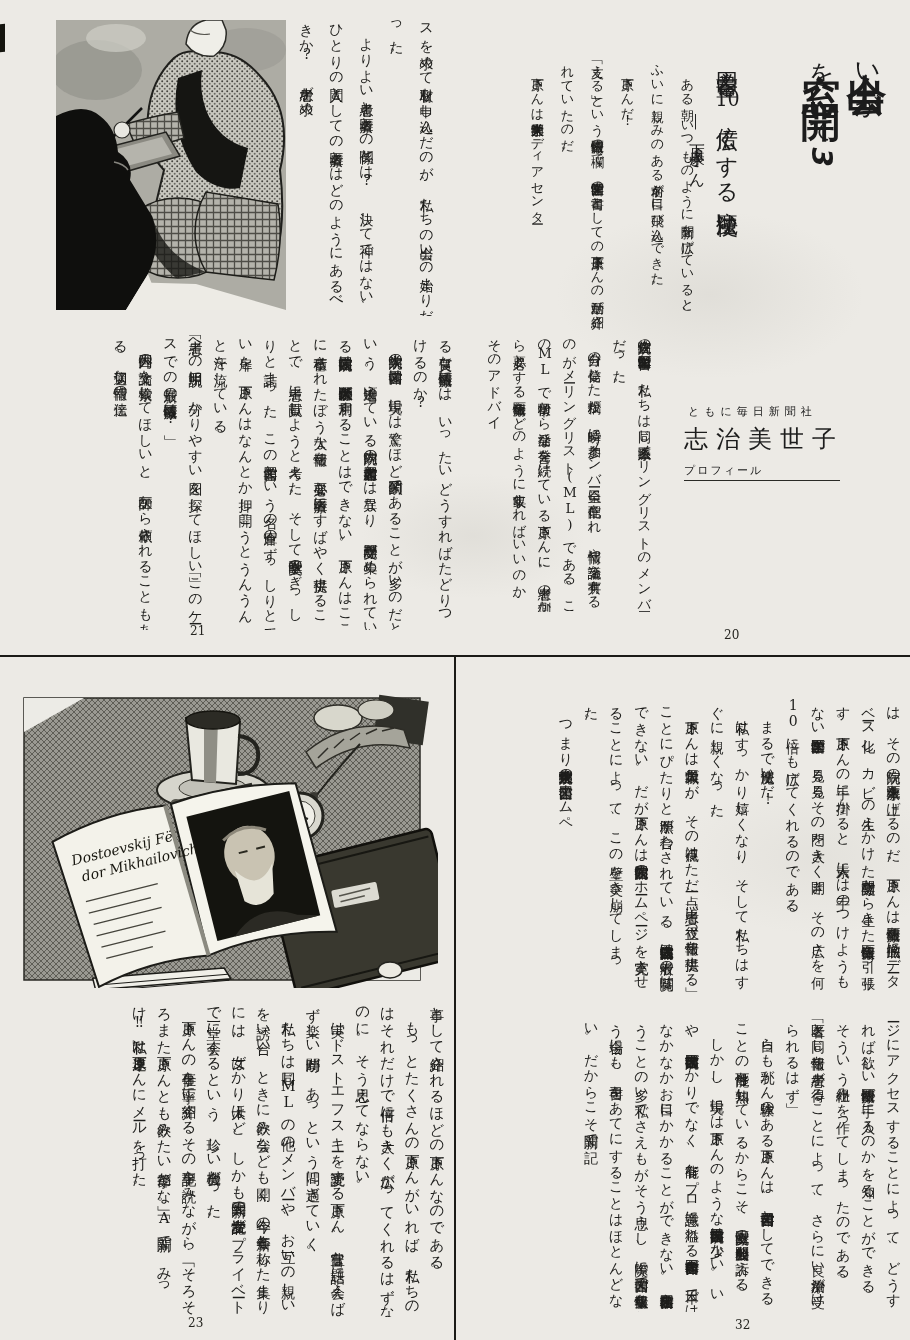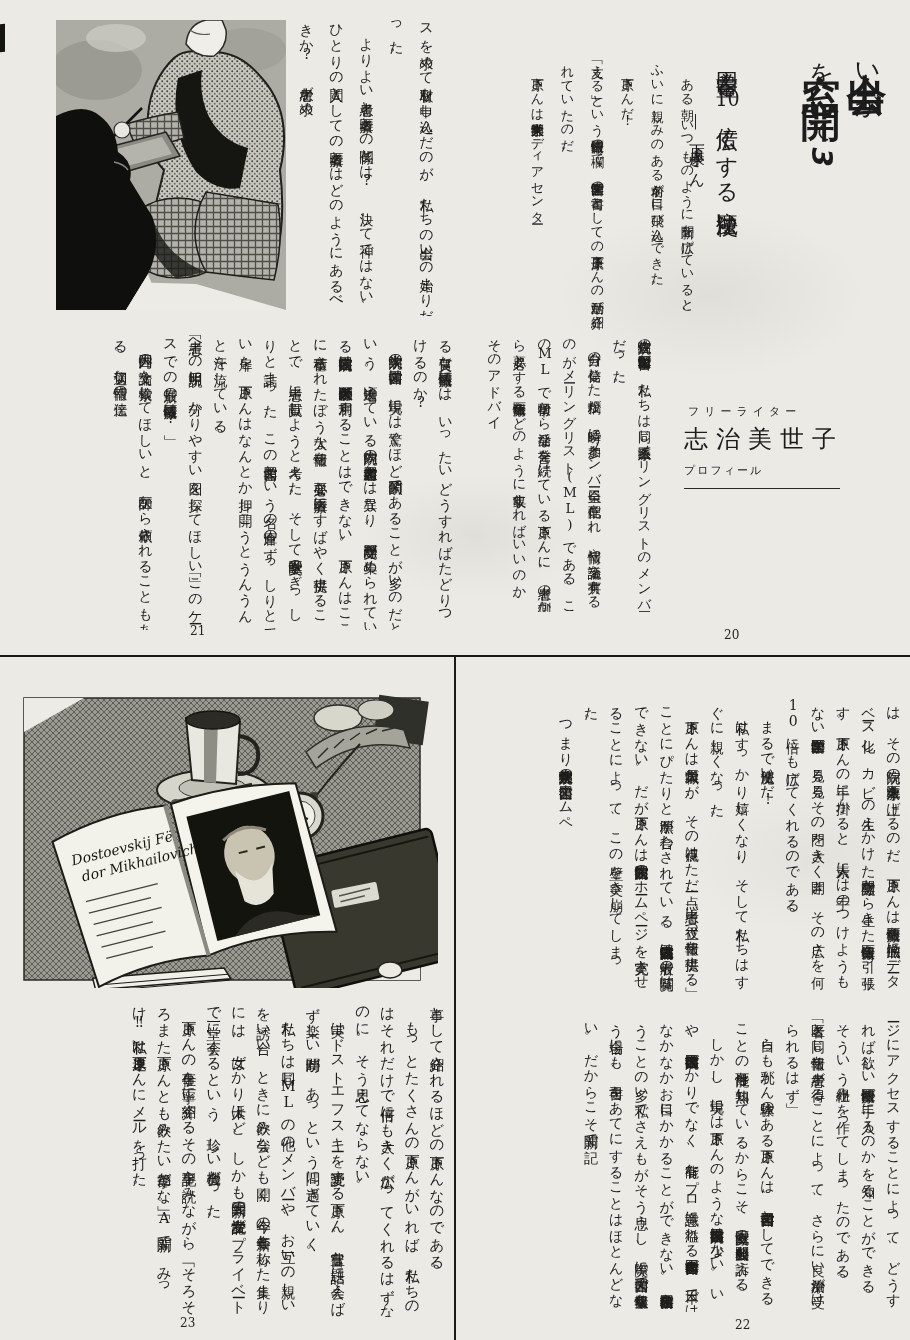--- a/index.html
+++ b/index.html
@@ -47,28 +47,28 @@
   .main-title .tcy{text-combine-upright:all;}
   .subtitle{
     position:absolute;left:686px;top:114px;height:150px;
     writing-mode:vertical-rl;text-orientation:mixed;
     font-size:15.5px;letter-spacing:2.5px;
   }
   
   .author{position:absolute;left:684px;top:404px;width:156px;}
   .author-role{font-size:11px;letter-spacing:5px;margin:0 0 4px 4px;}
   .author-name{font-size:24px;letter-spacing:8px;margin:0 0 8px 0;white-space:nowrap;}
-  .profile-label{font-size:11px;letter-spacing:2px;border-bottom:1.5px solid #2a2a26;padding-bottom:10px;margin-bottom:4px;}
+  .profile-label{font-size:11px;letter-spacing:2px;border-bottom:1.5px solid #2a2a26;padding-bottom:2px;margin-bottom:4px;}
   .profile-text{font-size:10.3px;line-height:13.8px;text-align:justify;margin:0;}
 
   
   .pagenum{position:absolute;font-size:12px;color:#24241f;}
   .pn21{left:190px;top:624px;}
   .pn20{left:704px;top:628px;margin-left:20px;}
-  .pn23{left:180px;top:1316px;}
+  .pn23{left:188px;top:1316px;}
   .pn22{left:735px;top:1318px;}
   .divider-h{position:absolute;left:0;top:655px;width:910px;height:2px;background:#1b1b17;}
   .gutter-v{position:absolute;left:454px;top:657px;width:2px;height:683px;background:#1b1b17;}
   .edge-mark{position:absolute;left:0;top:24px;width:5px;height:28px;background:#15150f;transform:skewY(-8deg);}
 
   .illus{position:absolute;}
   .illus1{left:56px;top:20px;}
   .illus2{left:8px;top:688px;}
 </style>
 </head>
@@ -132,21 +132,21 @@
   <div class="pagenum pn21">21</div>
 
   <div class="series">
     <div><span class="big">出会</span><span class="small">いが</span></div>
     <div><span class="big">窓</span><span class="small">を</span><span class="big">開</span><span class="small">いて</span>　<span class="num">3</span></div>
   </div>
   <div class="main-title"><span>図書室を</span><span class="tcy">10</span><span>倍広くする魔法使い</span></div>
   <div class="subtitle">―下原康子さん</div>
 
   <div class="author">
-    <div class="author-role">フリーライター</div>
+    <div class="author-role">ともに毎日新聞社</div>
     <div class="author-name">志治美世子</div>
     <div class="profile-label">プロフィール</div>
   </div>
 
   <div class="vband b20a">
     <p>　ある朝、いつものように新聞を広げていると、ふいに親しみのある名前が目に飛び込んできた。</p>
     <p>　下原さんだ!</p>
     <p>「支える」という医療情報の欄で、医学図書館の司書としての下原康子さんの活動が紹介されていたのだ。</p>
     <p>　下原さんは東邦大学医学メディアセンター</p>
   </div>
@@ -242,15 +242,15 @@
     <p>　私はすっかり嬉しくなり、そして私たちはすぐに親しくなった。</p>
     <p>　下原さんは大学職員だが、その視点はただ一点、「患者に役立つ情報を提供する」ことにぴたりと照準が合わされている。病院図書館自体は一般者の閲覧はできない。だが下原さんは病院図書館のホームページを充実させることによって、この壁を突き崩してしまった。</p>
     <p>　つまり東邦大学佐倉病院の図書館ホームペ</p>
   </div>
   <div class="vband b22b">
     <p>ージにアクセスすることによって、どうすれば欲しい医療情報が手に入るのかを知ることができる、そういう仕組みを作ってしまったのである。</p>
     <p>「医者と同じ情報を患者が得ることによって、さらに良い治療が受けられるはず」</p>
     <p>　自らも乳がん体験のある下原さんは、図書館司書としてできることの可能性を熟知しているからこそ、医療文献の無料一般公開を訴える。</p>
     <p>　しかし、現実には下原さんのような病院図書館司書は少ない。いや、病院図書館司書ばかりでなく、有能なプロ意識に溢れる図書館司書自体が、日本ではなかなかお目にかかることができない。仕事柄図書館を使うことの多い私でさえもがそう思うし、実際に図書館で情報収集を行う場合にも、司書をあてにすることはほとんどない。だからこそ新聞で記</p>
   </div>
-  <div class="pagenum pn22">22</div>
+  <div class="pagenum pn22">32</div>
 
 </div>
 
 </body></html>

